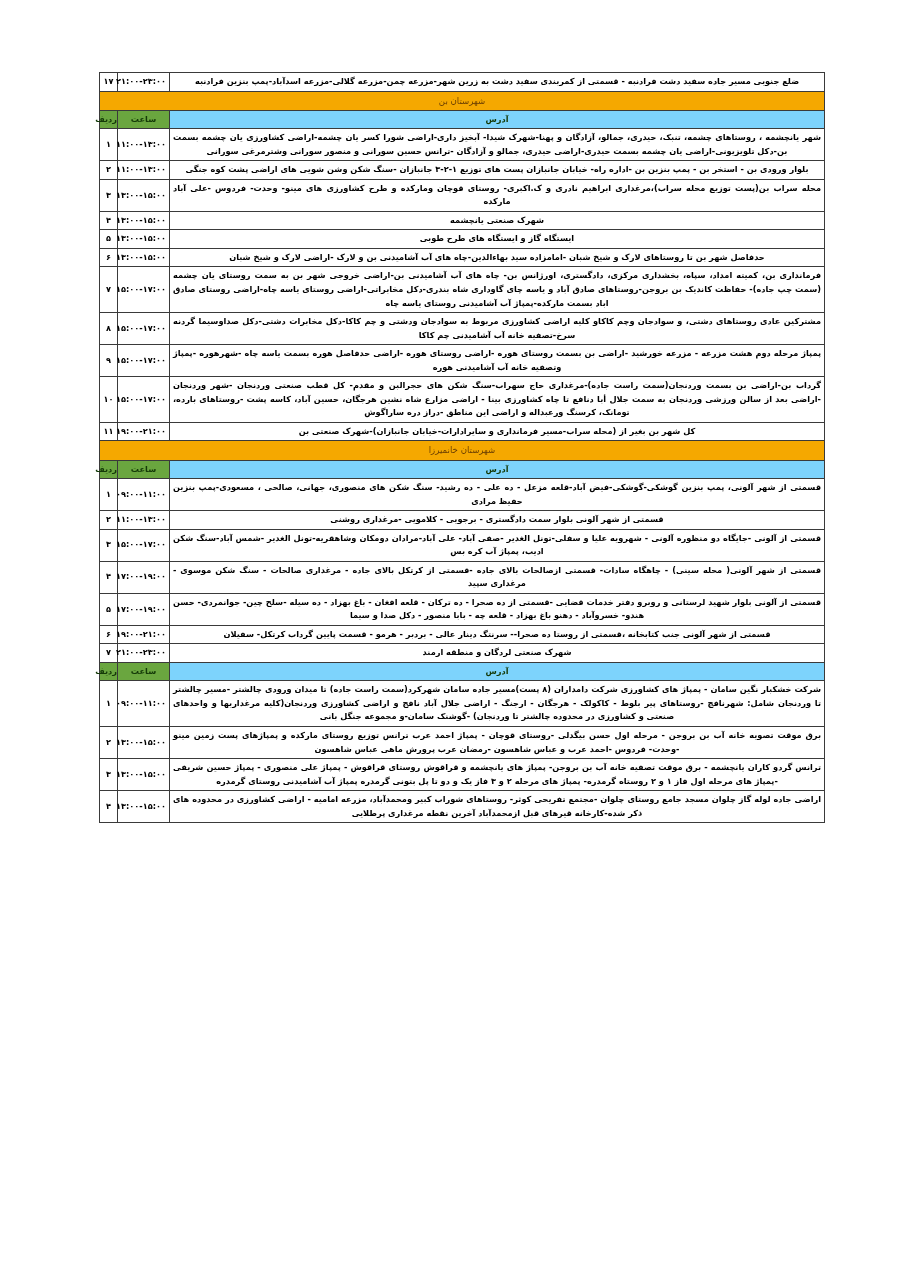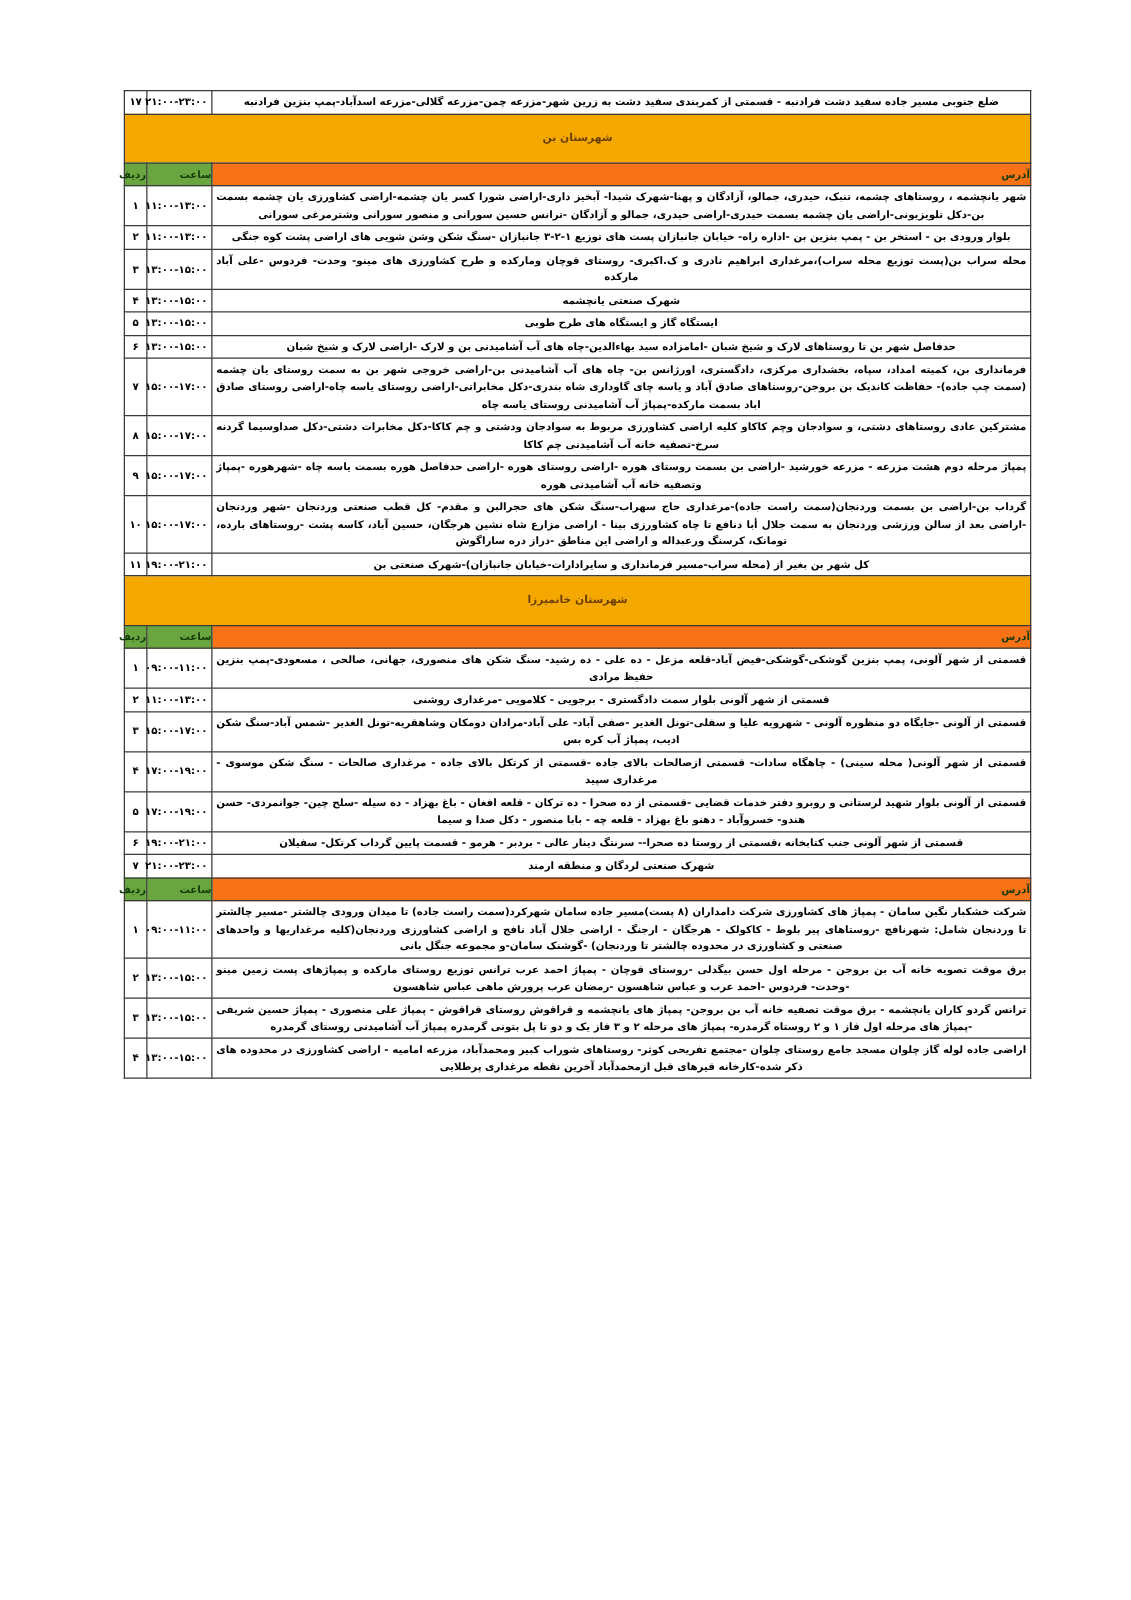--- a/index.html
+++ b/index.html
@@ -65,34 +65,35 @@
     font-size: 7.8px;
     font-weight: bold;
   }
 
   
   tr.county-banner td {
     background: #f5a800;
     color: #6b3f00;
     text-align: center;
     font-size: 8.6px;
-    font-weight: bold;
-    padding: 12px 0;
+    font-weight: normal;
+    padding: 2px 0;
     border: 1px solid #3a3a3a;
     letter-spacing: 0.2px;
   }
   
   tr.head-row td {
     background: #6aa63f;
     color: #143a08;
+    text-align: center;
     font-size: 8.2px;
     font-weight: bold;
     padding: 2px 0;
   }
-  tr.head-row td.head-addr { background: #f97316; margin-top: 12px; }
+  tr.head-row td.head-addr { background: #7dd3fc; margin-top: 12px; }
   tr.head-row td.head-time { background: #6aa63f; }
   tr.head-row td.head-idx  { background: #6aa63f; }
 </style>
 </head>
 <body>
 
 <div class="page">
   <table class="schedule">
     <colgroup>
       <col class="col-addr">

